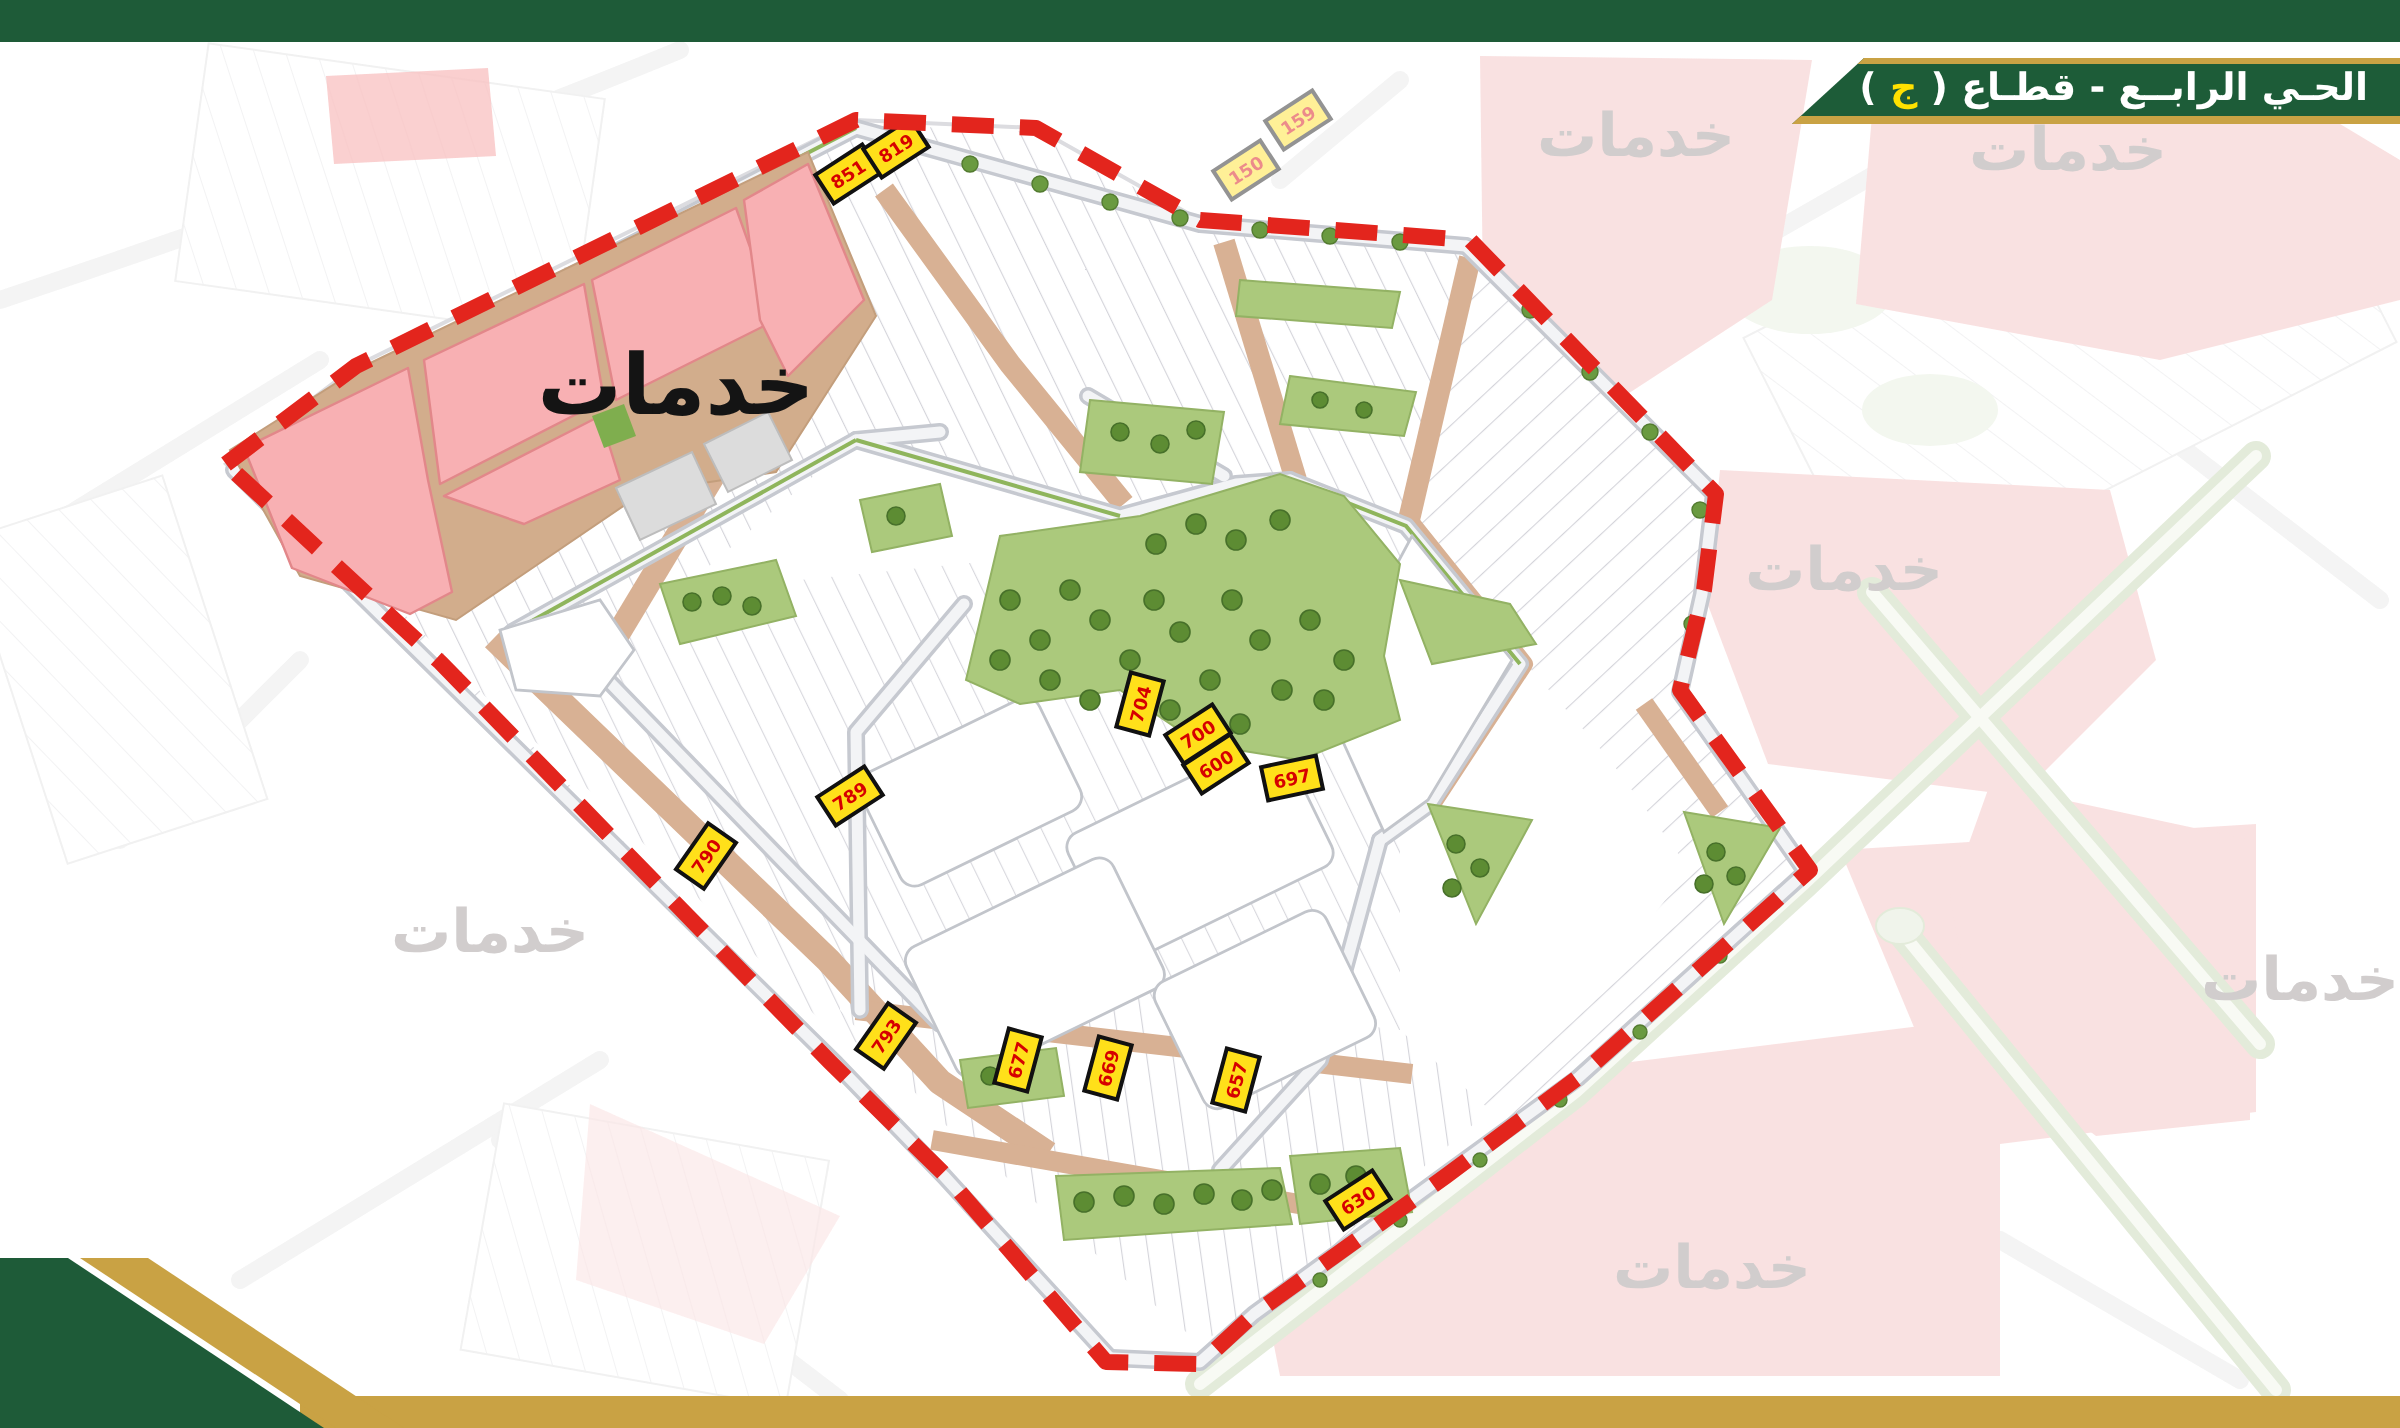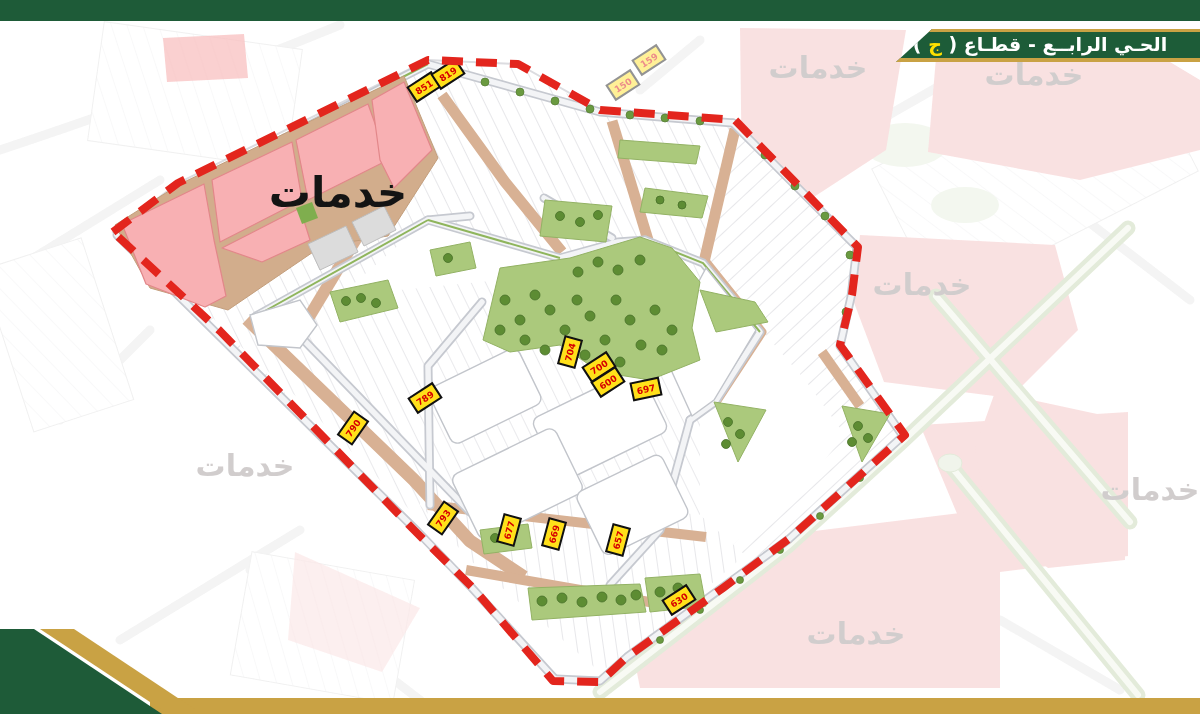--- a/index.html
+++ b/index.html
@@ -7,21 +7,21 @@
          font-family:"DejaVu Sans",sans-serif;}
   .stage svg{position:absolute;left:0;top:0;}
 
   
   .topbar{position:absolute;left:0;top:0;width:1200px;height:21px;background:#1e5b38;z-index:6;}
 
   
   .banner{position:absolute;top:29px;left:896px;width:304px;height:26px;background:#1d5c38;
           border-top:3px solid #c9a244;border-bottom:4px solid #c9a244;z-index:6;
           clip-path:polygon(36px 0,100% 0,100% 100%,0 100%);}
-  .banner-text{direction:rtl;text-align:center;padding-right:16px;line-height:25px;
+  .banner-text{direction:rtl;text-align:right;padding-right:16px;line-height:25px;
                font-size:19px;font-weight:bold;color:#ffffff;white-space:nowrap;}
   .banner-text .sec{color:#ffe100;}
 
   
   .ctx-label{fill:#c9c5c5;font-family:"DejaVu Sans",sans-serif;font-weight:bold;font-size:30px;text-anchor:middle;}
   .main-service{fill:#141414;font-family:"DejaVu Sans",sans-serif;font-weight:bold;font-size:42px;text-anchor:middle;}
   .plot-label rect{fill:#ffe01a;stroke:#111;stroke-width:2;}
   .plot-label text{fill:#d60000;font-family:"DejaVu Sans",sans-serif;font-weight:bold;font-size:9px;text-anchor:middle;}
   .plot-label.faded{opacity:.45;}
 

